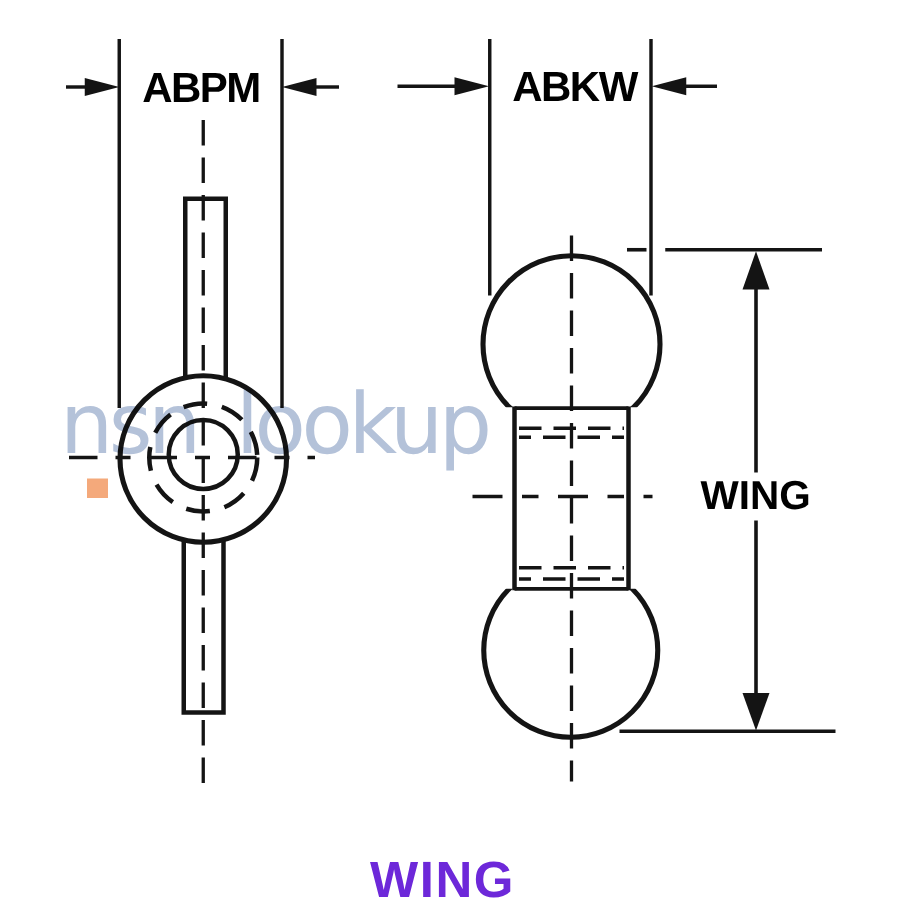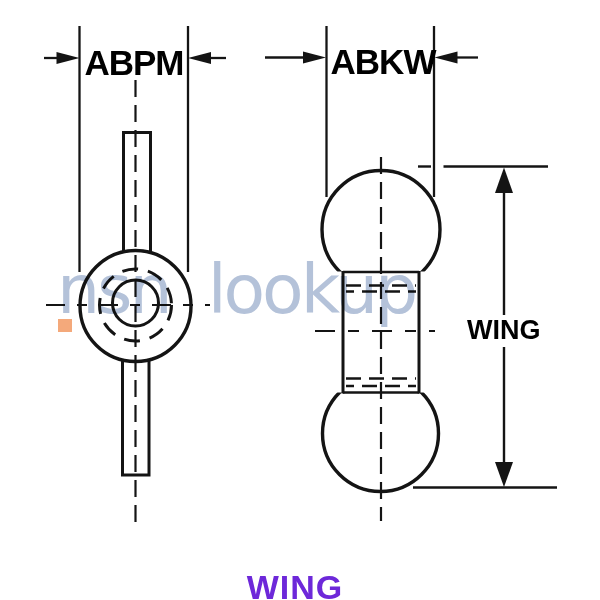--- a/index.html
+++ b/index.html
@@ -3,33 +3,33 @@
 <meta charset="utf-8">
 <style>
   html,body{margin:0;padding:0;background:#fff;}
   #stage{
     position:relative;width:600px;height:600px;background:#ffffff;
     overflow:hidden;font-family:"Liberation Sans", sans-serif;
   }
   #lineart{position:absolute;left:0;top:0;z-index:1;}
   
   #watermark{
-    position:absolute;left:57px;top:256px;z-index:2;
-    display:flex;column-gap:38px;align-items:baseline;
+    position:absolute;left:40px;top:256px;z-index:2;
+    display:flex;column-gap:26px;align-items:baseline;
     font-family:"DejaVu Sans", sans-serif;
-    font-size:68px;font-weight:normal;letter-spacing:-3px;line-height:1;
+    font-size:56px;font-weight:normal;letter-spacing:-3px;line-height:1;
     color:#b4c2d9;mix-blend-mode:multiply;pointer-events:none;white-space:nowrap;
   }
   #wm-accent{
     position:absolute;left:58px;top:319px;width:14px;height:13px;z-index:2;
     background:#f4a97b;mix-blend-mode:multiply;pointer-events:none;
   }
   .dim-label{
     position:absolute;z-index:3;color:#000;
-    font-weight:bold;font-size:35px;letter-spacing:-1px;line-height:1;
+    font-weight:bold;font-size:28px;letter-spacing:-1px;line-height:1;
     transform:translateX(-50%);white-space:nowrap;
   }
   #label-abpm{left:134px;top:45px;}
   #label-abkw{left:383px;top:44px;text-align:right;}
   #label-aaxf{
     left:462px;top:315px;transform:none;font-size:27px;letter-spacing:0;
     background:#ffffff;padding:2px 5px 3px 5px;
   }
   #caption{
     position:absolute;z-index:3;left:295px;top:570px;transform:translateX(-50%);

